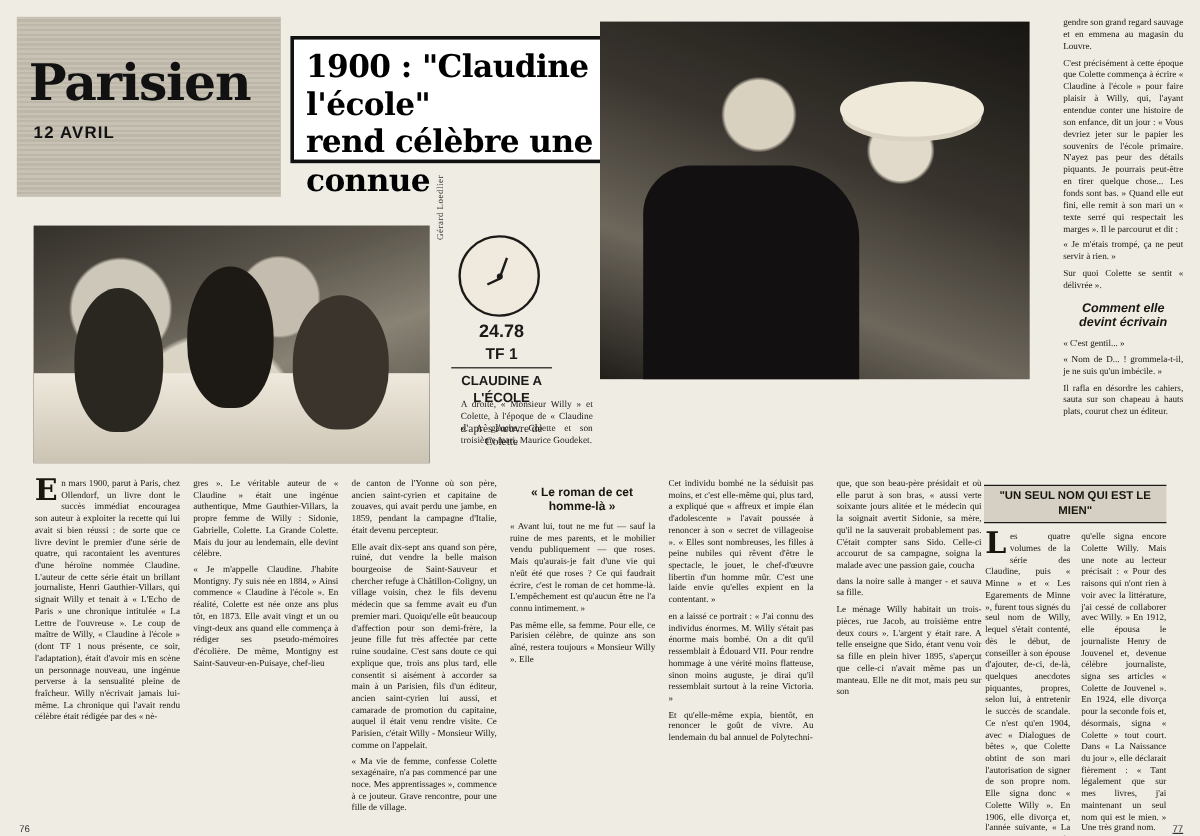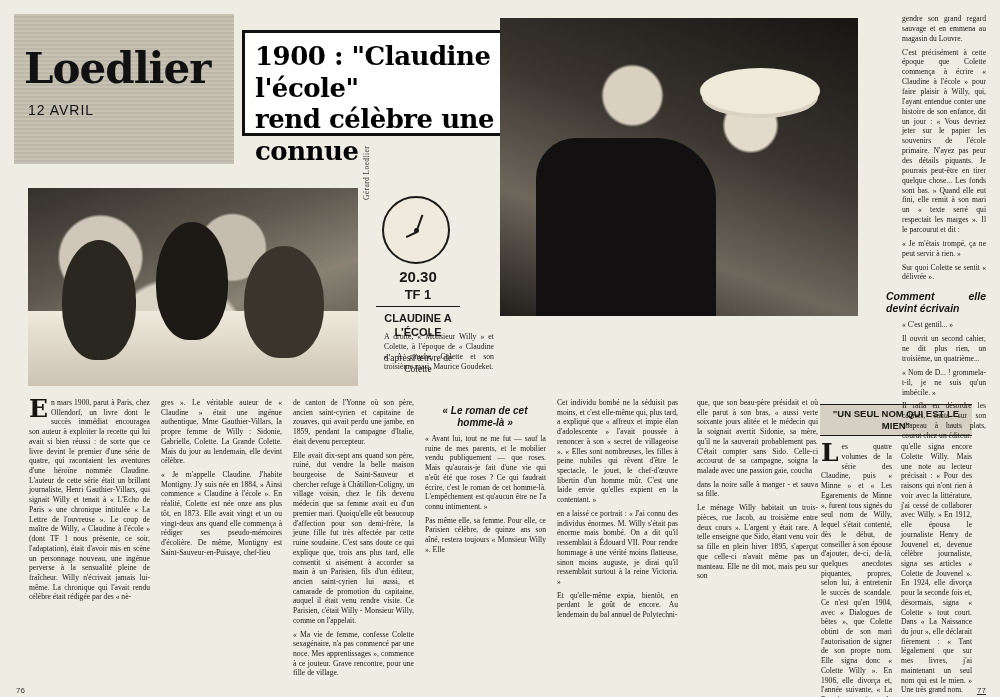--- a/index.html
+++ b/index.html
@@ -13,21 +13,21 @@
   .page{position:relative;width:1000px;height:697px;overflow:hidden;}
 
   
   .masthead{position:absolute;left:14px;top:14px;width:220px;height:150px;
     background:#cfc9bd;overflow:hidden;}
   .mast-inner{position:absolute;inset:0;
     background:repeating-linear-gradient(180deg,#c8c2b5 0px,#c8c2b5 2px,#bdb7aa 2px,#bdb7aa 4px);}
   .mast-title{position:absolute;left:10px;top:30px;font-family:"DejaVu Serif",serif;
     font-weight:bold;font-size:42px;letter-spacing:-1px;color:#111;}
   .mast-date{position:absolute;left:14px;top:88px;font-family:"Liberation Sans",sans-serif;
-    font-weight:normal;font-size:14px;letter-spacing:1px;color:#111;}
+    font-weight:bold;font-size:14px;letter-spacing:1px;color:#111;}
 
   
   .headline{position:absolute;left:242px;top:30px;width:375px;height:106px;
     background:#fff;border:3px solid #111;padding:8px 10px;box-sizing:border-box;}
   .headline h1{margin:0;font-family:"DejaVu Serif",serif;font-weight:bold;
     font-size:26px;line-height:1.22;letter-spacing:-0.5px;color:#000;}
   .hl-line2 .gap{display:inline-block;width:7px;}
 
   
   .photo{position:absolute;background:#6a6660;overflow:hidden;}
@@ -82,45 +82,45 @@
 
   #col1{left:28px;top:398px;width:122px;}
   #col2{left:160px;top:398px;width:122px;}
   #col3{left:292px;top:398px;width:122px;}
   #col4{left:424px;top:398px;width:122px;}
   #col5{left:556px;top:398px;width:122px;}
   #col6{left:696px;top:398px;width:122px;}
   #col7{left:820px;top:398px;width:152px;}
 
   .sub-h{font-family:"Liberation Sans",sans-serif;font-weight:bold;
-    font-style:italic;font-size:10px;text-align:center;margin:7px 0 5px;line-height:1.2;}
+    font-size:10px;text-align:center;margin:7px 0 5px;line-height:1.2;}
   .band{background:#d6d0c4;border-top:1px solid #1b1a18;border-bottom:1px solid #1b1a18;
     font-family:"Liberation Sans",sans-serif;font-weight:bold;font-size:9.5px;
     text-align:center;padding:3px 0;margin:6px 0 6px;}
 
   
   #coltop{position:absolute;left:886px;top:14px;width:100px;font-size:7.6px;
     line-height:1.3;text-align:justify;color:#17160f;}
-  #coltop p{margin:0 0 4px 16px;}
+  #coltop p{margin:0 0 4px 0;}
   .sub-h-r{font-family:"Liberation Sans",sans-serif;font-weight:bold;font-style:italic;
-    font-size:10.5px;margin:8px 0 6px;line-height:1.15;}
+    font-size:10.5px;text-align:center;margin:8px 0 6px;line-height:1.15;}
 
   .folio{position:absolute;bottom:2px;font-family:"Liberation Sans",sans-serif;
     font-size:8px;color:#333;}
   #folio-left{left:16px;}
   #folio-right{right:14px;text-decoration:underline;}
 </style>
 </head>
 <body>
 
 <div class="page">
 
   <div class="masthead">
     <div class="mast-inner"></div>
-    <div class="mast-title">Loedlier</div>
+    <div class="mast-title">Parisien</div>
     <div class="mast-date">12 AVRIL</div>
   </div>
 
   <div class="headline">
     <h1>
       <span>1900 : "Claudine à l'école"</span><br>
       <span class="hl-line2"><span>rend célèbre une in</span><span class="gap"></span><span>connue</span></span>
     </h1>
   </div>
 
@@ -138,21 +138,21 @@
     <div class="hat"></div>
   </div>
 
   <div class="credit-v">Gérard Loedlier</div>
 
   <div class="clock">
     <div class="clock-dot"></div>
   </div>
 
   <div class="prog">
-    <div class="time">20.30</div>
+    <div class="time">24.78</div>
     <div class="chan">TF 1</div>
     <hr>
     <div class="tit">CLAUDINE A L'ÉCOLE</div>
     <div class="sub">d'après
 l'œuvre de Colette</div>
   </div>
 
   <div class="caption">A droite, « Monsieur Willy » et Colette, à l'époque de « Claudine ». A gauche, Colette et son troisième mari, Maurice Goudeket.</div>
 
   <div class="col" id="col1">
@@ -172,21 +172,21 @@
 
   <div class="col" id="col4">
     <div class="sub-h">« Le roman de cet homme-là »</div>
     <p>« Avant lui, tout ne me fut — sauf la ruine de mes parents, et le mobilier vendu publiquement — que roses. Mais qu'aurais-je fait d'une vie qui n'eût été que roses ? Ce qui faudrait écrire, c'est le roman de cet homme-là. L'empêchement est qu'aucun être ne l'a connu intimement. »</p>
     <p>Pas même elle, sa femme. Pour elle, ce Parisien célèbre, de quinze ans son aîné, restera toujours « Monsieur Willy ». Elle</p>
   </div>
 
   <div class="col" id="col5">
     <p>Cet individu bombé ne la séduisit pas moins, et c'est elle-même qui, plus tard, a expliqué que « affreux et impie élan d'adolescente » l'avait poussée à renoncer à son « secret de villageoise ». « Elles sont nombreuses, les filles à peine nubiles qui rêvent d'être le spectacle, le jouet, le chef-d'œuvre libertin d'un homme mûr. C'est une laide envie qu'elles expient en la contentant. »</p>
     <p>en a laissé ce portrait : « J'ai connu des individus énormes. M. Willy s'était pas énorme mais bombé. On a dit qu'il ressemblait à Édouard VII. Pour rendre hommage à une vérité moins flatteuse, sinon moins auguste, je dirai qu'il ressemblait surtout à la reine Victoria. »</p>
-    <p>Et qu'elle-même expia, bientôt, en perdant le goût de encore. Au lendemain du bal annuel de Polytechni-</p>
+    <p>Et qu'elle-même expia, bientôt, en renoncer le goût de vivre. Au lendemain du bal annuel de Polytechni-</p>
   </div>
 
   <div class="col" id="col6">
     <p>que, que son beau-père présidait et où elle parut à son bras, « aussi verte soixante jours alitée et le médecin qui la soignait avertit Sidonie, sa mère, qu'il ne la sauverait probablement pas. C'était compter sans Sido. Celle-ci accourut de sa campagne, soigna la malade avec une passion gaie, coucha</p>
     <p>dans la noire salle à manger - et sauva sa fille.</p>
     <p>Le ménage Willy habitait un trois-pièces, rue Jacob, au troisième entre deux cours ». L'argent y était rare. A telle enseigne que Sido, étant venu voir sa fille en plein hiver 1895, s'aperçut que celle-ci n'avait même pas un manteau. Elle ne dit mot, mais peu sur son</p>
   </div>
 
   <div class="col" id="col7">
     <div class="band">"UN SEUL NOM QUI EST LE MIEN"</div>
@@ -197,20 +197,19 @@
 
   </div>
 
   <div id="coltop">
     <p>gendre son grand regard sauvage et en emmena au magasin du Louvre.</p>
     <p>C'est précisément à cette époque que Colette commença à écrire « Claudine à l'école » pour faire plaisir à Willy, qui, l'ayant entendue conter une histoire de son enfance, dit un jour : « Vous devriez jeter sur le papier les souvenirs de l'école primaire. N'ayez pas peur des détails piquants. Je pourrais peut-être en tirer quelque chose... Les fonds sont bas. » Quand elle eut fini, elle remit à son mari un « texte serré qui respectait les marges ». Il le parcourut et dit :</p>
     <p>« Je m'étais trompé, ça ne peut servir à rien. »</p>
     <p>Sur quoi Colette se sentit « délivrée ».</p>
     <div class="sub-h-r">Comment elle devint écrivain</div>
     <p>« C'est gentil... »</p>
-    <p>Il ouvrit un second cahier, ne dit plus rien, un troisième, un quatrième...</p>
     <p>« Nom de D... ! grommela-t-il, je ne suis qu'un imbécile. »</p>
     <p>Il rafla en désordre les cahiers, sauta sur son chapeau à hauts plats, courut chez un éditeur.</p>
   </div>
 
   <div class="folio" id="folio-left">76</div>
   <div class="folio" id="folio-right">77</div>
 </div>
 
 </body></html>

